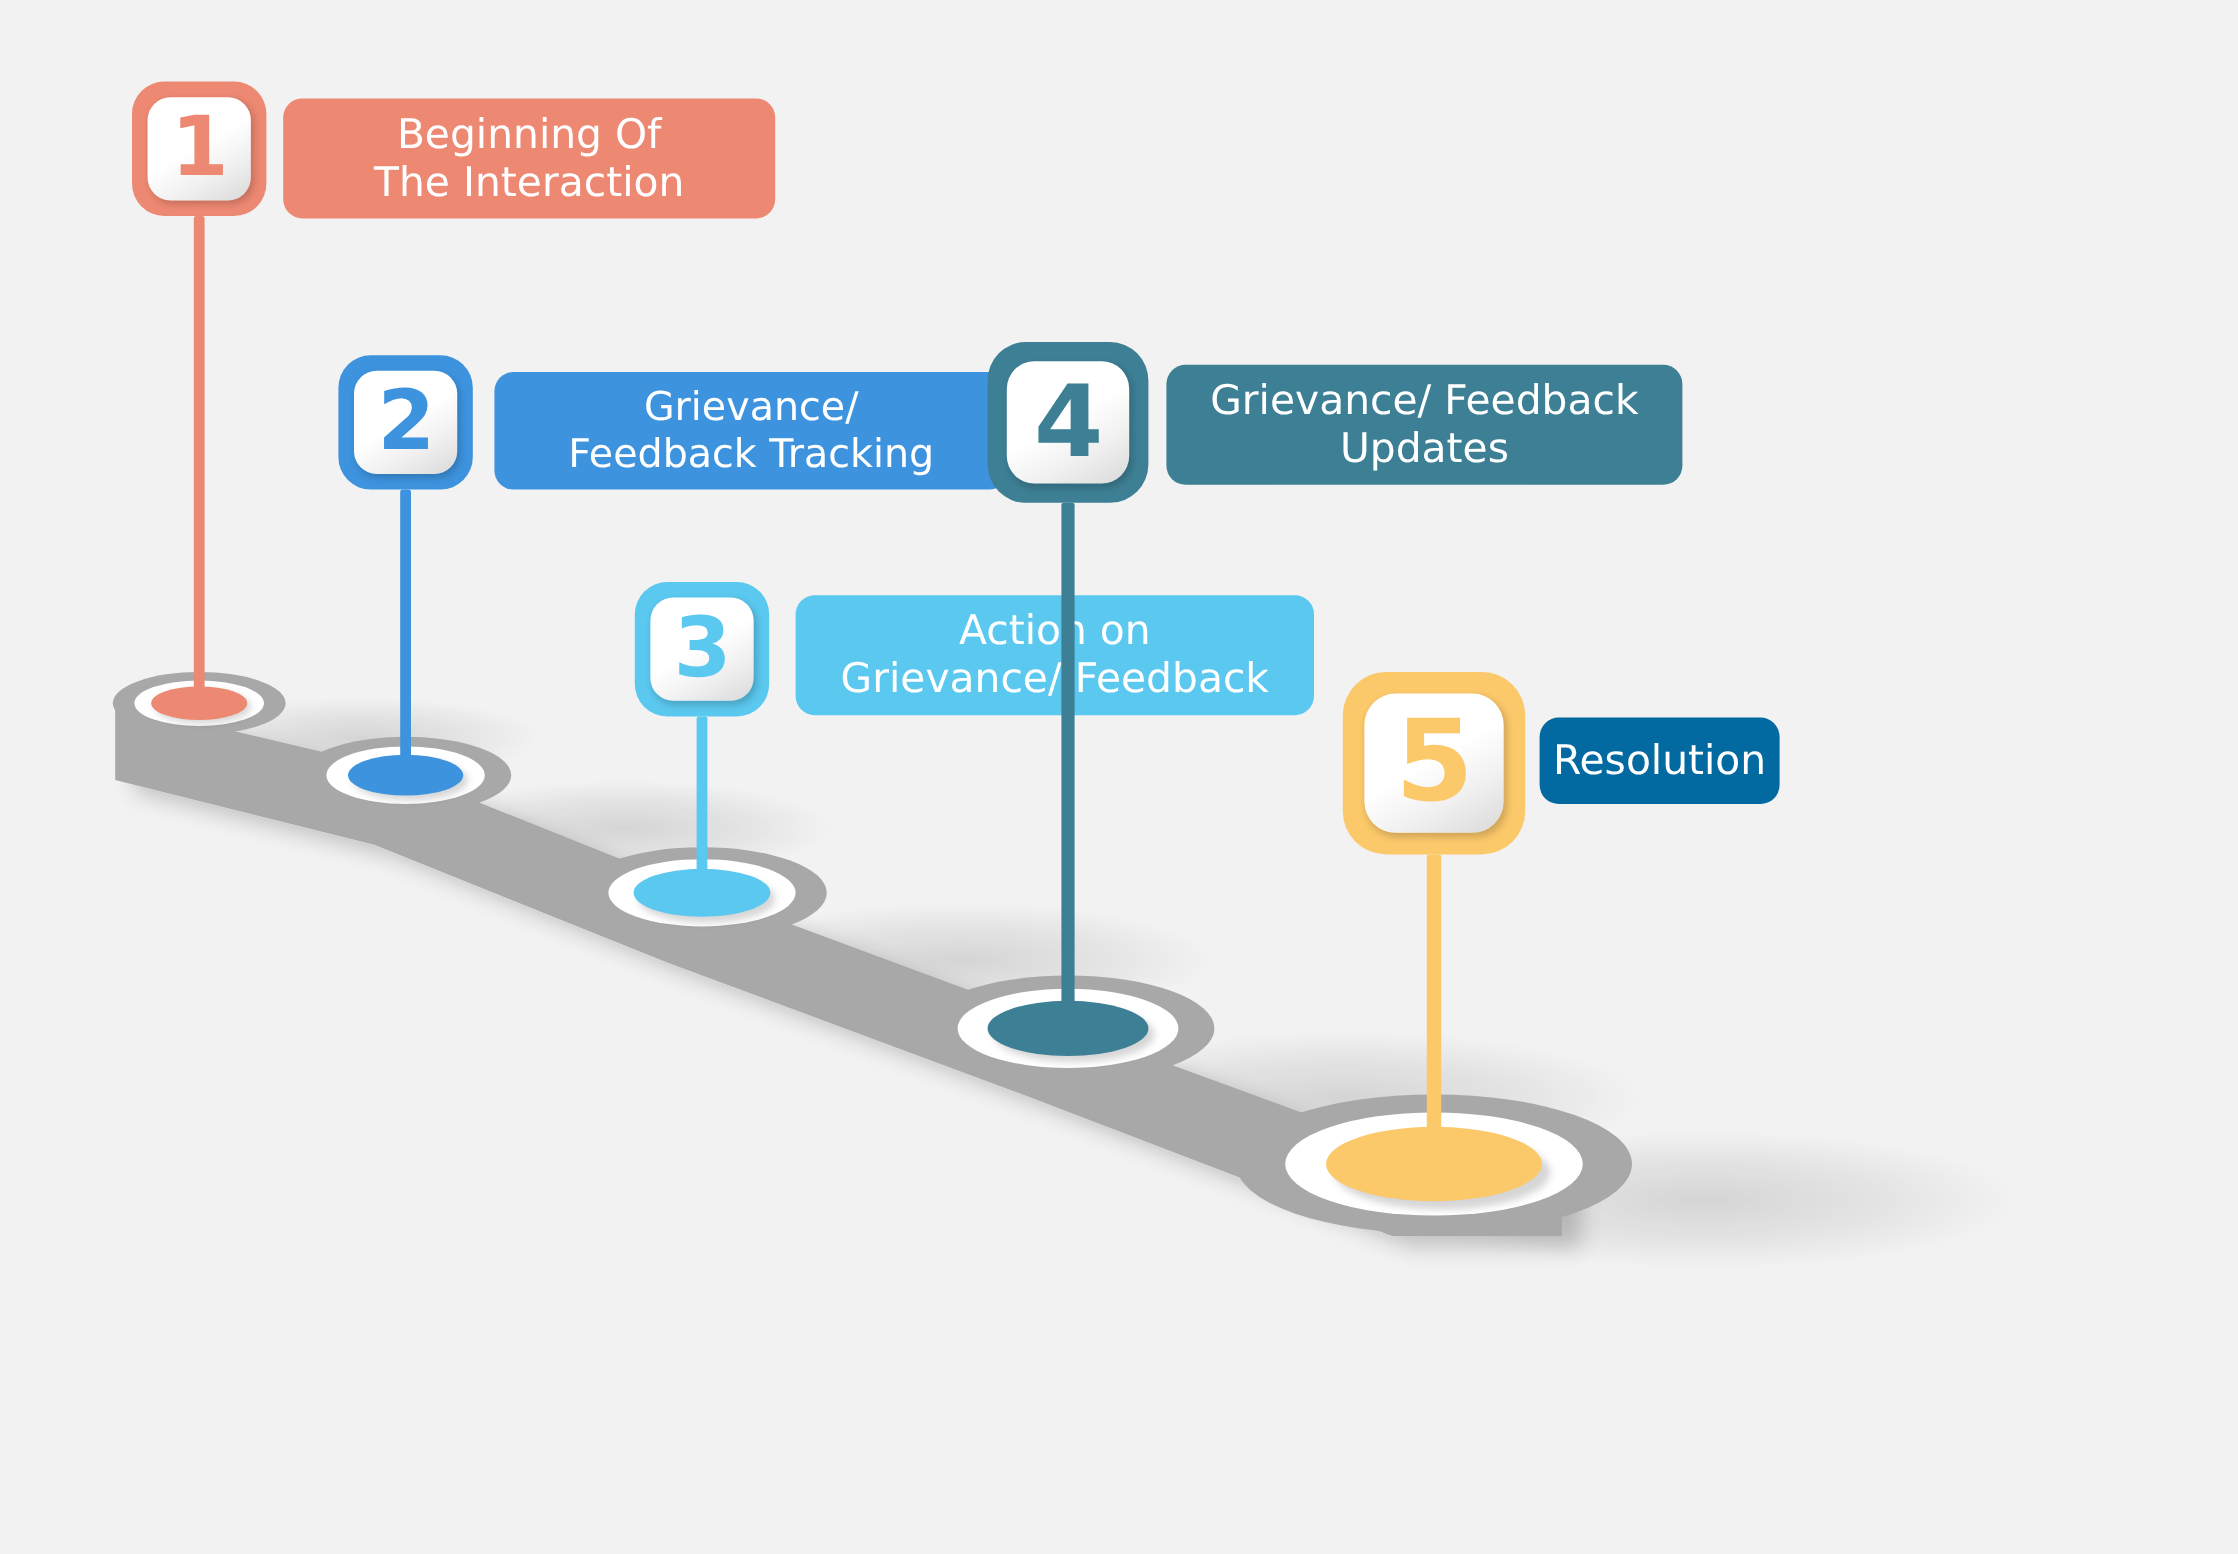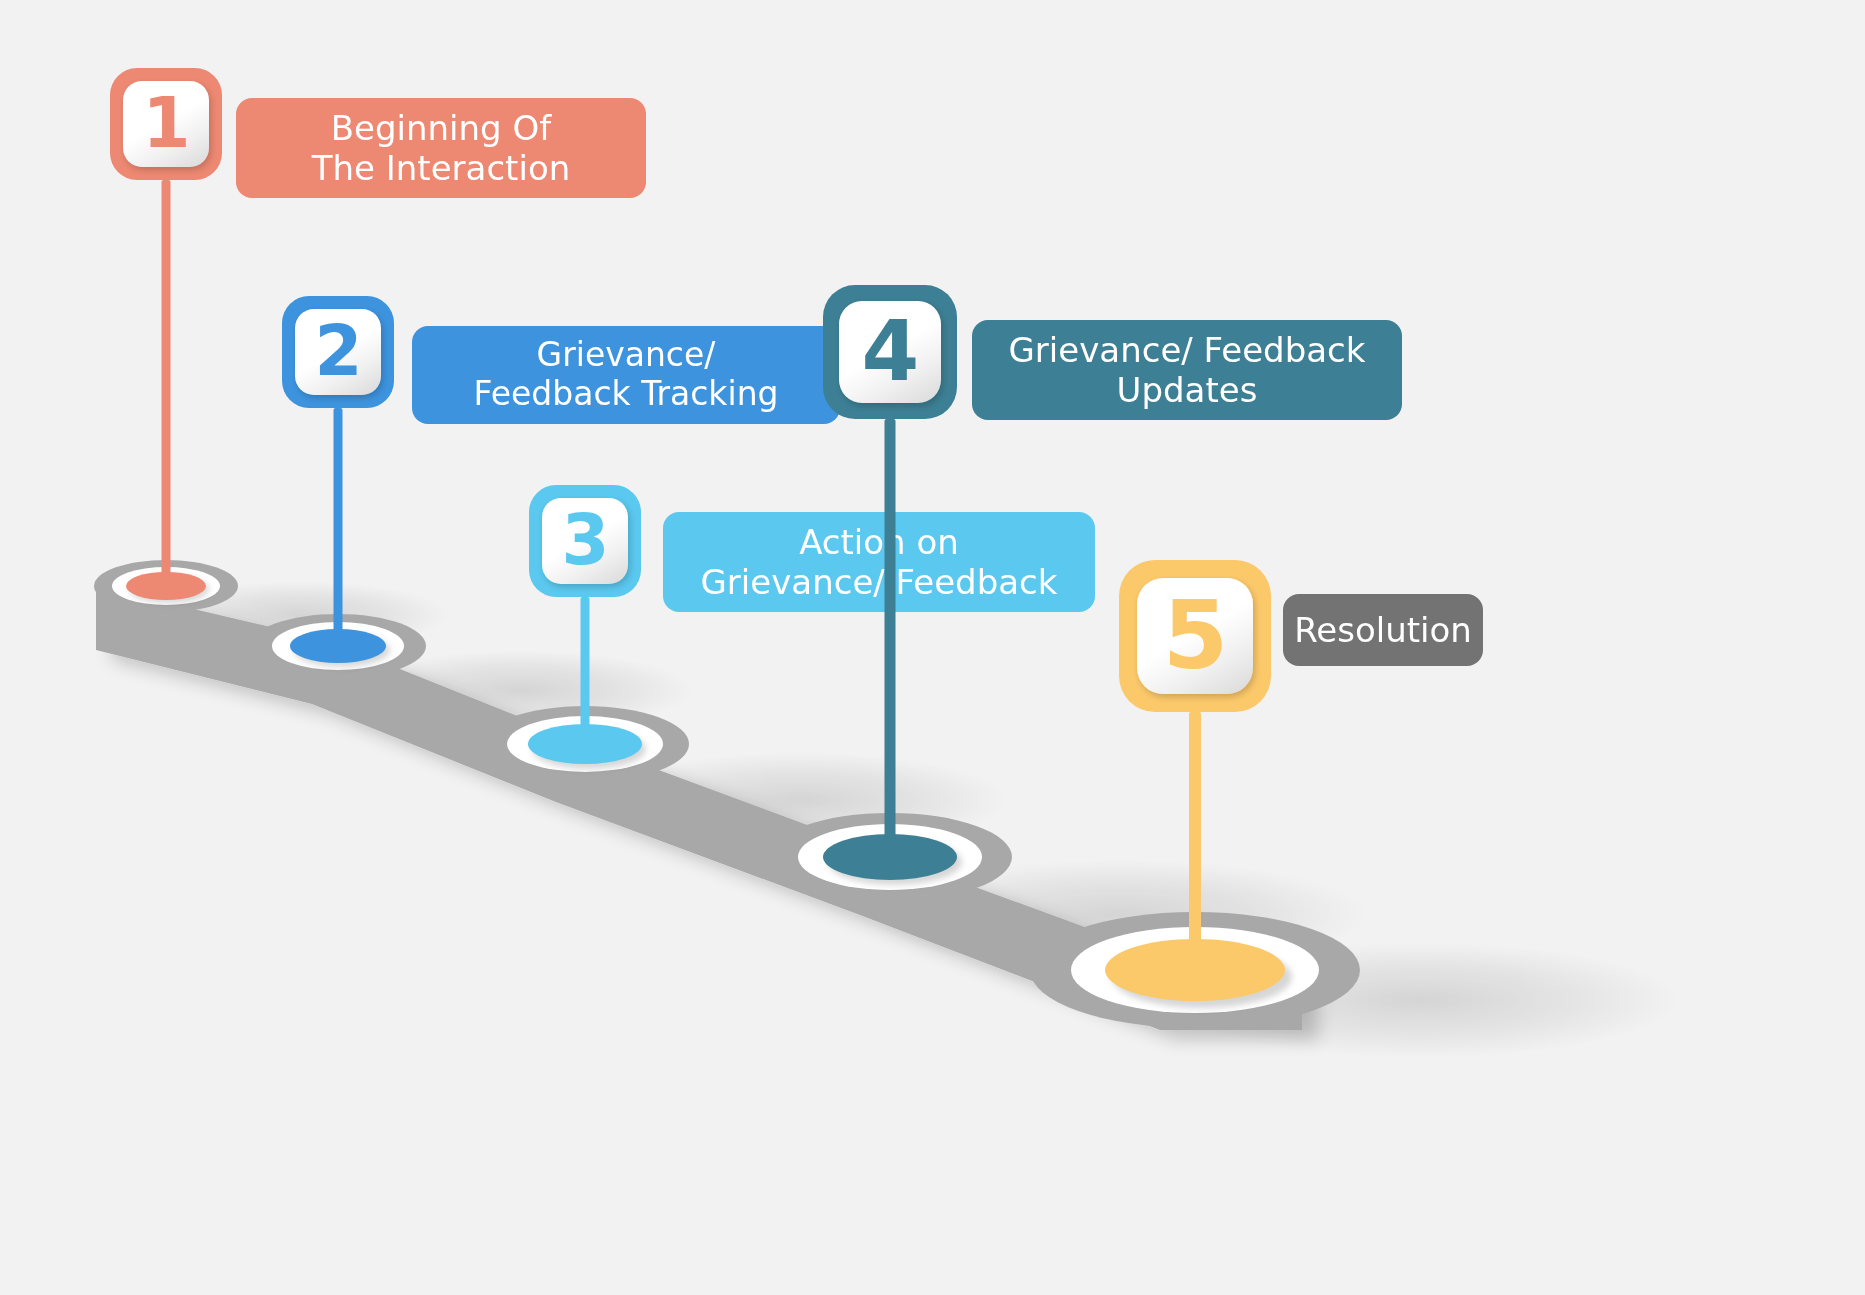--- a/index.html
+++ b/index.html
@@ -68,21 +68,20 @@
   .pill{
     position:absolute;
     border-radius:16px;
     display:flex; align-items:center; justify-content:center;
     text-align:center;
     color:#ffffff;
     font-family:"DejaVu Sans", sans-serif;
     line-height:1.18;
     padding:10px 22px;
     white-space:pre-line;
-    margin-top:16px;
   }
 </style>
 </head>
 <body>
 
 <div id="stage">
 
   <svg class="track-layer" width="1865" height="1295" viewBox="0 0 1865 1295" aria-hidden="true">
     <defs>
       <filter id="softShadow" x="-30%" y="-30%" width="180%" height="200%">
@@ -192,21 +191,21 @@
         </div>
       </div>
       <div>
         <div class="base" style="left: 1195px; top: 970px; width: 330px; height: 116px;">
           <div class="ring-gray" style="width:330px;height:116px;"></div>
           <div class="ring-white" style="width:248px;height:86px;"></div>
           <div class="core-shade" style="width:180px;height:62px;"></div>
           <div class="core" style="width:180px;height:62px;background:#fbc86a;"></div>
         </div>
         <div class="pole" style="left: 1195px; top: 712px; width: 12px; height: 256px; background: rgb(251, 200, 106);"></div>
-        <div class="pill" style="left: 1283px; top: 578px; width: 200px; min-height: 72px; font-size: 34px; background: #737373;">Resolution</div>
+        <div class="pill" style="left: 1283px; top: 598px; width: 200px; min-height: 72px; font-size: 34px; background: #0369a1;">Resolution</div>
         <div class="badge" style="left: 1195px; top: 560px; width: 152px; height: 152px; background: rgb(251, 200, 106); border-radius: 36px;">
           <div class="badge-inner" style="border-radius: 26px;">
             <span class="badge-num" style="color: rgb(251, 200, 106); font-size: 94px;">5</span>
           </div>
         </div>
       </div>
     </div>
 
 </div>
 

